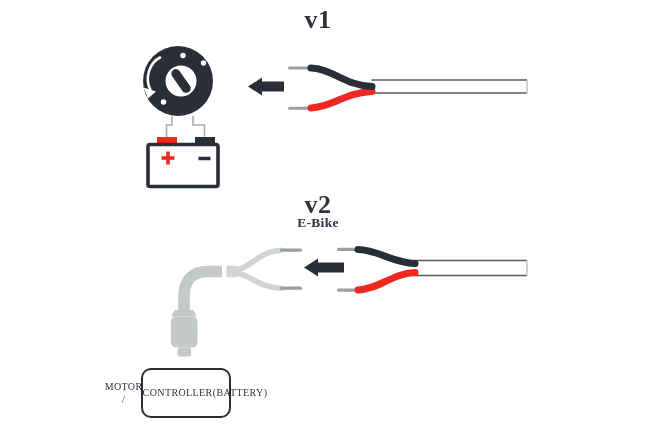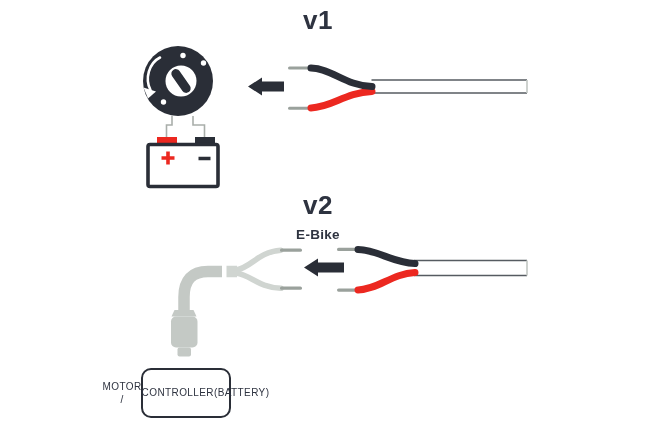--- a/index.html
+++ b/index.html
@@ -1,29 +1,29 @@
 <!DOCTYPE html>
 <html style="--dark: #2a2e37; --red: #ec2820; --text: #2e3340; --cable-gray: #c4c9c5; --arm-gray: #d0d5d1; --pin-gray: #9aa19c; --line-gray: #a9aeaa; --cable-border: #565b61; --cable-cap: #c6cac7;"><head>
 <meta charset="utf-8">
 <style>
   html,body { margin:0; padding:0; background:#fff; }
   .canvas {
     position:relative; width:562px; height:438px; background:#fff;
-    font-family:Liberation Sans, sans-serif; overflow:hidden;border-radius:7px;
+    font-family:Liberation Serif, serif; overflow:hidden;border-radius:7px;
   }
   svg { position:absolute; left:0; top:0; }
 
   
   .title-col { position:absolute; left:168px; width:300px; text-align:center; color:var(--text); }
   .big-title { font-size:26px; font-weight:bold; line-height:1; letter-spacing:0.5px; }
   .sub-title { font-size:13.5px; font-weight:bold; line-height:1; letter-spacing:0.3px; }
   #v1-title { top:7px; }
   #v1-sub   { top:32px; }
   #v2-title { top:192px; }
-  #v2-sub   { top:228px; }
+  #v2-sub   { top:216px; }
 
   .motor-box {
     position:absolute; left:141px; top:368px; width:90px; height:50px;
     box-sizing:border-box; background:#fff;
     border:2.5px solid var(--dark); border-radius:10px;
     display:flex; flex-direction:row; justify-content:center; align-items:center;
     font-size:10px; line-height:1.35; letter-spacing:0.4px; color:var(--text);
     text-align:center;
   }
 

